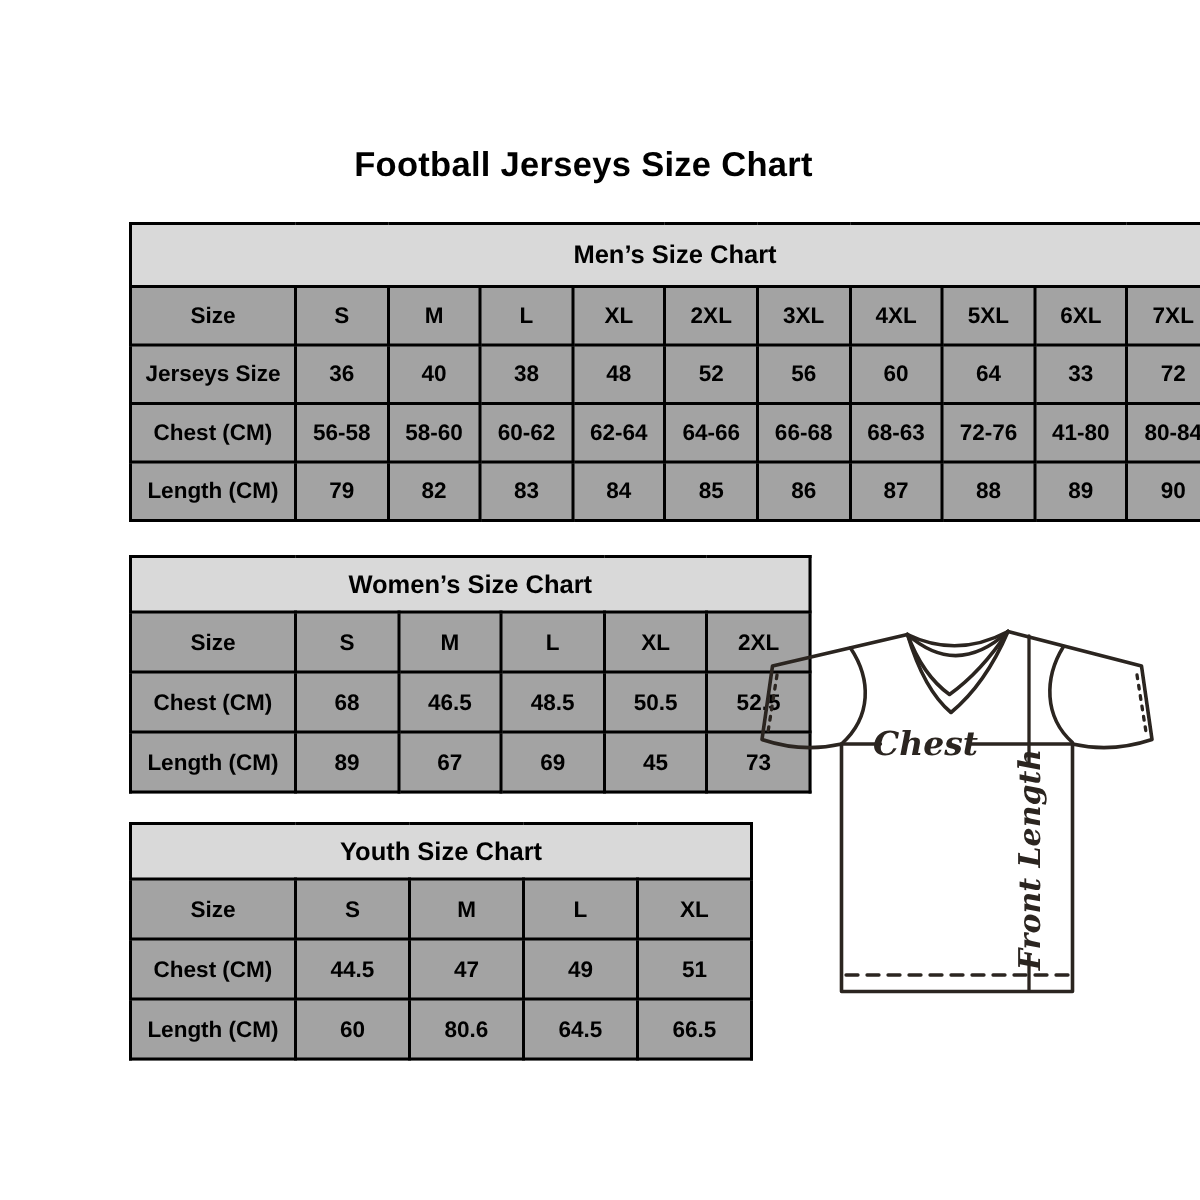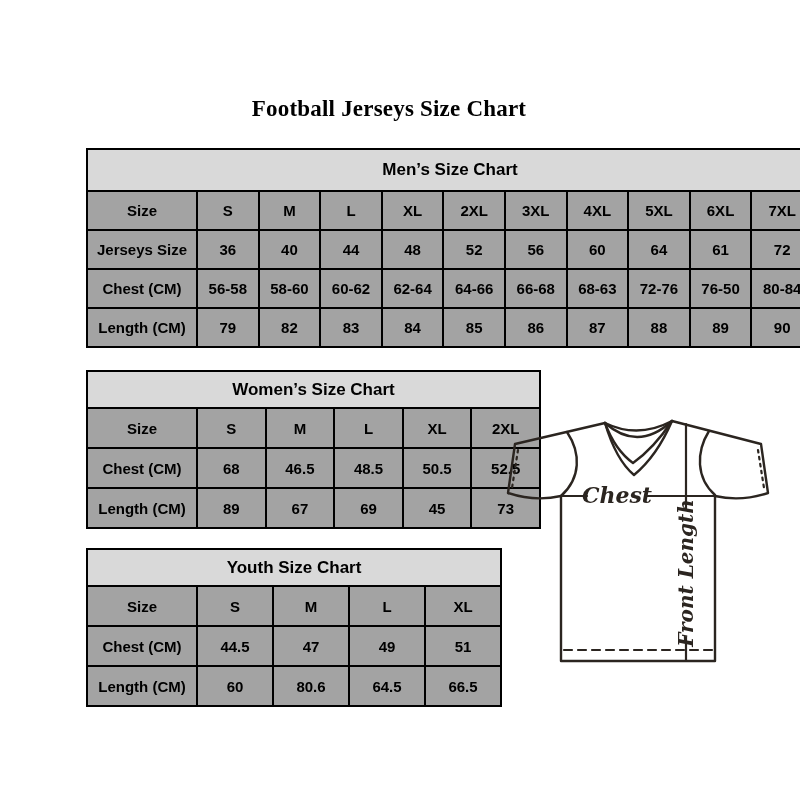--- a/index.html
+++ b/index.html
@@ -2,21 +2,21 @@
 <html style="--header-bg: #d9d9d9; --border-color: #000000; --line-color: #2b2520;"><head>
 <meta charset="utf-8">
 <style>
   html,body{margin:0;padding:0;}
   body{
     width:800px;height:800px;position:relative;background:#ffffff;
     font-family:"Liberation Sans",sans-serif;overflow:hidden;
   }
   .page-title{
     position:absolute;top:96px;left:0;width:778px;text-align:center;
-    font-size:23px;font-weight:bold;color:#000;letter-spacing:0.2px;font-family:Liberation Serif, serif;
+    font-size:23px;font-weight:bold;color:#000;letter-spacing:0.2px;
   }
   table.size-table{
     position:absolute;border-collapse:collapse;table-layout:fixed;
     background:#a3a3a3;
     margin-left:48px;
   }
   .size-table th,.size-table td{
     border:2px solid var(--border-color,#000);
     text-align:center;vertical-align:middle;
     font-weight:bold;font-size:15px;color:#000;padding:0;
@@ -72,40 +72,40 @@
         <td>3XL</td>
         <td>4XL</td>
         <td>5XL</td>
         <td>6XL</td>
         <td>7XL</td>
       </tr>
       <tr>
         <td>Jerseys Size</td>
         <td>36</td>
         <td>40</td>
-        <td>44</td>
+        <td>38</td>
         <td>48</td>
         <td>52</td>
         <td>56</td>
         <td>60</td>
         <td>64</td>
-        <td>61</td>
+        <td>33</td>
         <td>72</td>
       </tr>
       <tr>
         <td>Chest (CM)</td>
         <td>56-58</td>
         <td>58-60</td>
         <td>60-62</td>
         <td>62-64</td>
         <td>64-66</td>
         <td>66-68</td>
         <td>68-63</td>
         <td>72-76</td>
-        <td>76-50</td>
+        <td>41-80</td>
         <td>80-84</td>
       </tr>
       <tr>
         <td>Length (CM)</td>
         <td>79</td>
         <td>82</td>
         <td>83</td>
         <td>84</td>
         <td>85</td>
         <td>86</td>

